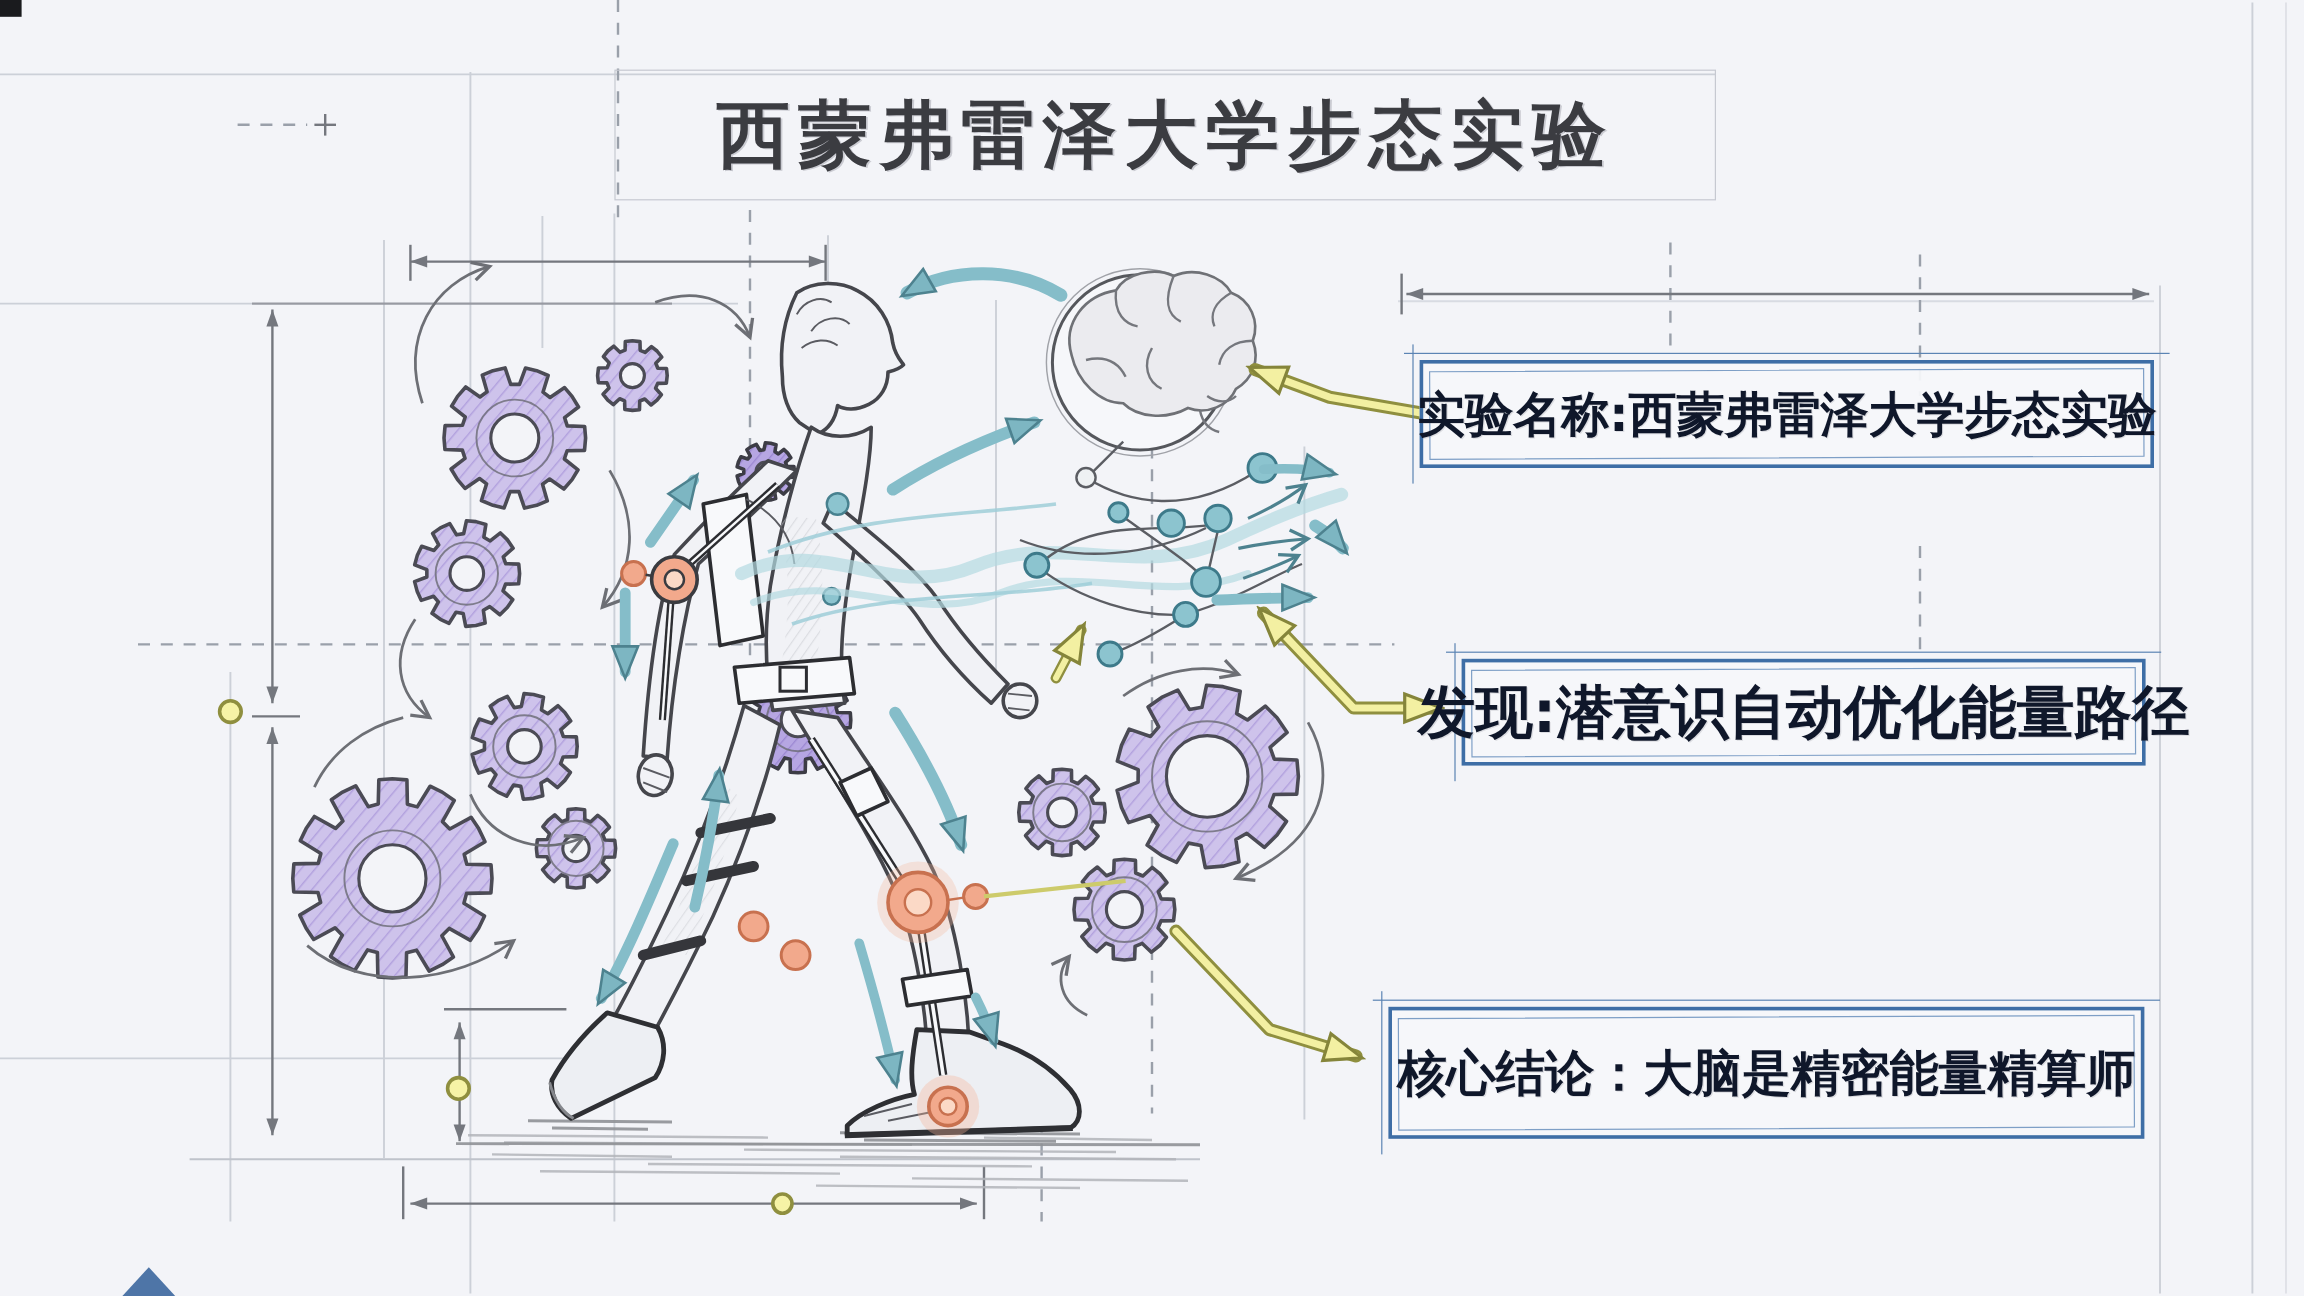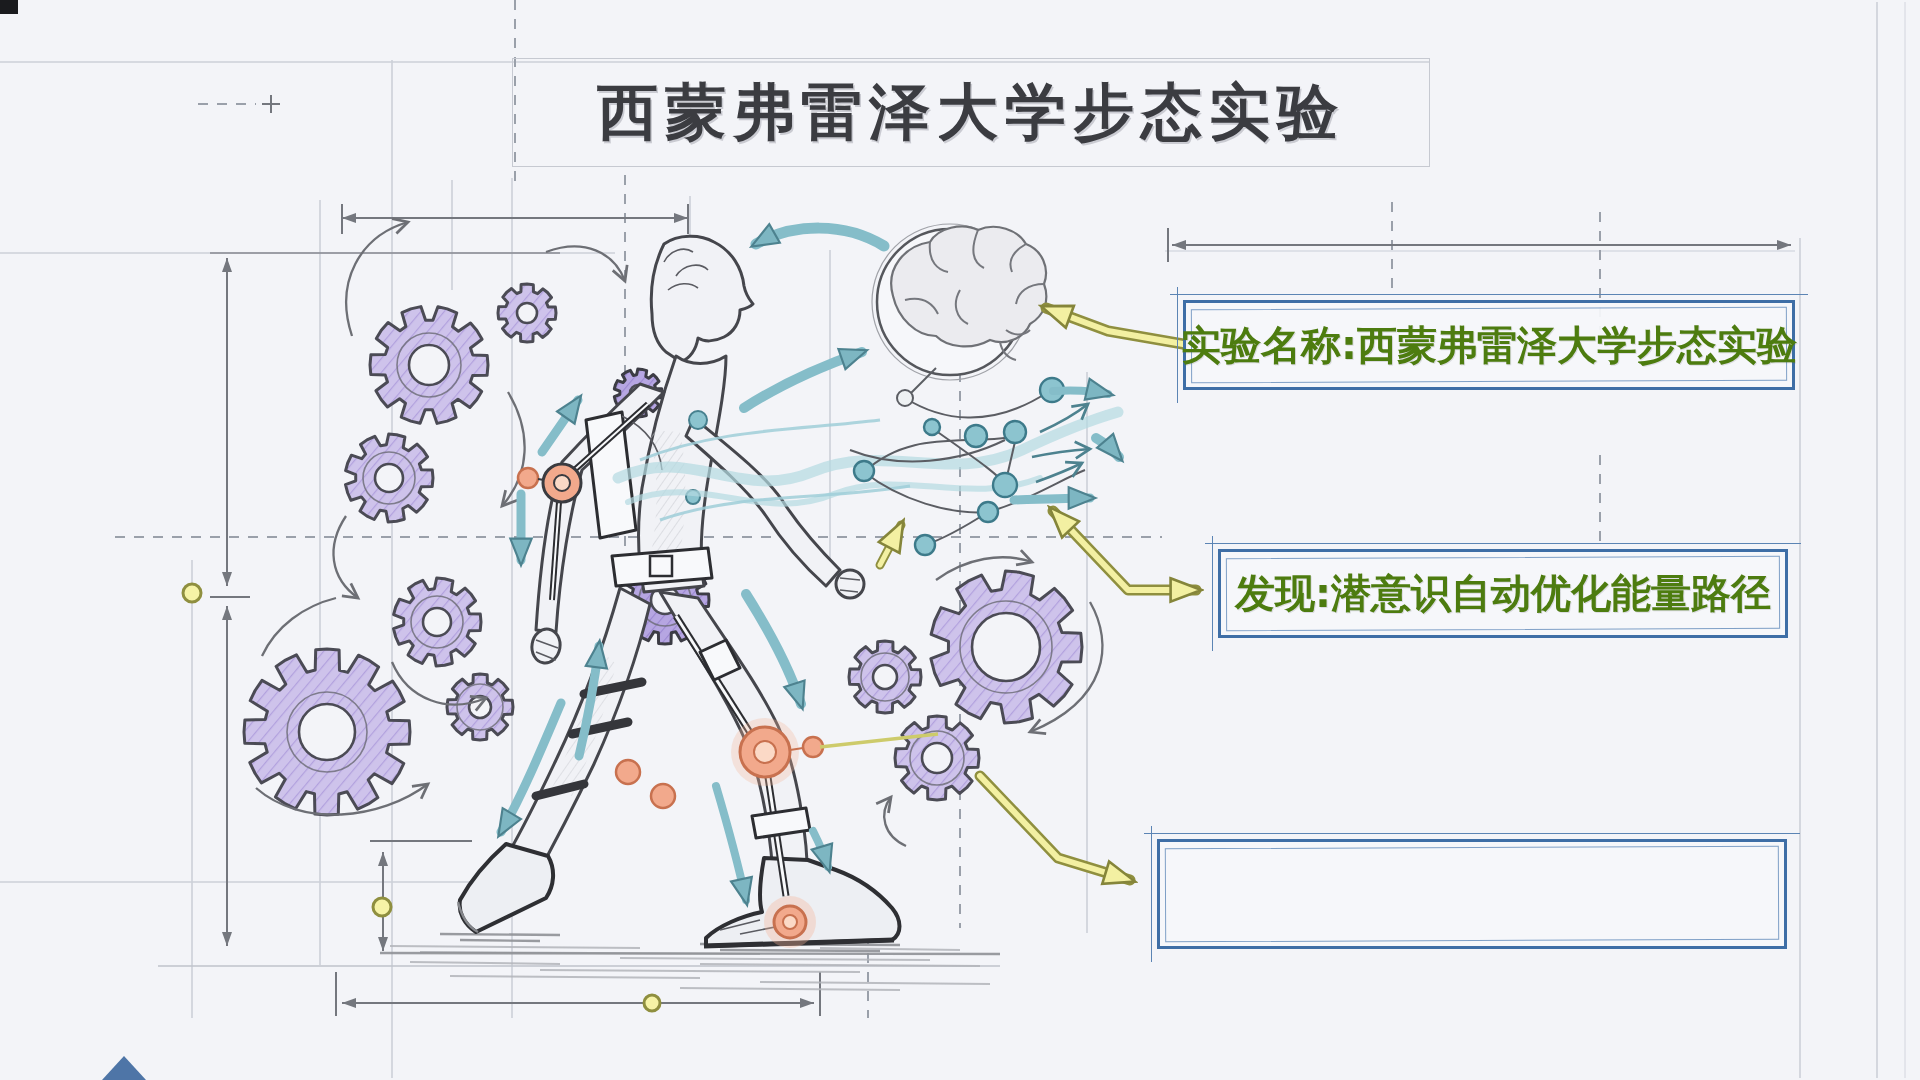--- a/index.html
+++ b/index.html
@@ -51,26 +51,26 @@
 
   
   .callout{position:absolute;background:rgba(245,246,250,.94);border:3px solid var(--box-blue);
     display:flex;align-items:center;justify-content:center;box-sizing:border-box;}
   .callout .inner{position:absolute;left:5px;top:5px;right:5px;bottom:5px;
     border:1.2px solid var(--box-blue-lt);transform:rotate(-.25deg);pointer-events:none;}
   .callout::before{content:"";position:absolute;left:-9px;top:-16px;height:calc(100% + 32px);
     border-left:1.6px solid #5b84b4;}
   .callout::after{content:"";position:absolute;top:-9px;left:-16px;width:calc(100% + 32px);
     border-top:1.6px solid #5b84b4;}
-  .callout-text{position:relative;color:#4d7c0f;font-weight:bold;white-space:nowrap;
+  .callout-text{position:relative;color:#0f172a;font-weight:bold;white-space:nowrap;
     text-shadow:1px 1px 0 rgba(100,100,110,.18);}
   #callout-1{left:1183px;top:300px;width:612px;height:90px;}
   #callout-1 .callout-text{font-size:40px;}
   #callout-2{left:1218px;top:549px;width:570px;height:89px;}
-  #callout-2 .callout-text{font-size:40px;}
+  #callout-2 .callout-text{font-size:48px;}
   #callout-3{left:1157px;top:839px;width:630px;height:110px;}
   #callout-3 .callout-text{font-size:41px;}
 </style>
 </head>
 <body>
 
 <div class="canvas">
 
 <svg class="scene" width="1920" height="1080" viewBox="0 0 1920 1080">
   <defs>
@@ -401,15 +401,16 @@
 <div class="callout" id="callout-1">
   <span class="inner"></span>
   <span class="callout-text">实验名称:西蒙弗雷泽大学步态实验</span>
 </div>
 <div class="callout" id="callout-2">
   <span class="inner"></span>
   <span class="callout-text">发现:潜意识自动优化能量路径</span>
 </div>
 <div class="callout" id="callout-3">
   <span class="inner"></span>
+  <span class="callout-text">核心结论：大脑是精密能量精算师</span>
 </div>
 
 </div>
 
 </body></html>

